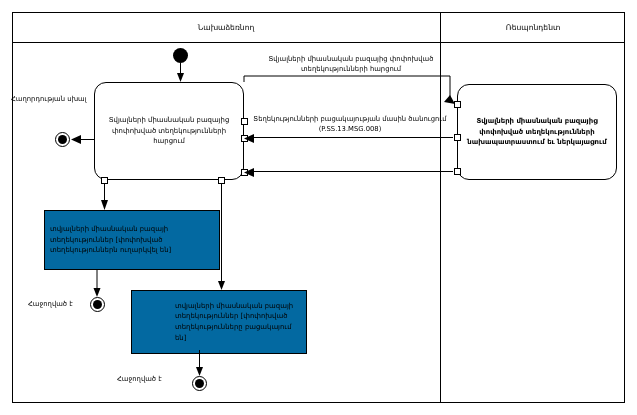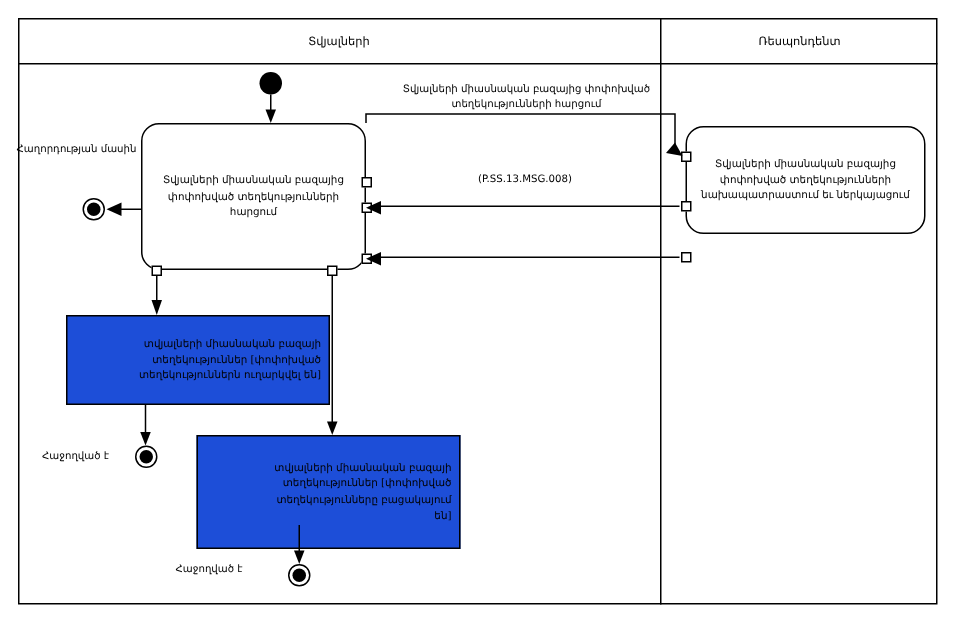--- a/index.html
+++ b/index.html
@@ -6,22 +6,22 @@
   body{font-family:"DejaVu Sans","Liberation Sans",sans-serif;}
   #canvas{position:relative;width:637px;height:415px;background:#ffffff;overflow:hidden;}
   .frame{position:absolute;border:1px solid #000;box-sizing:border-box;}
   .vline{position:absolute;background:#000;width:1px;}
   .hline{position:absolute;background:#000;height:1px;}
   .swimhdr{position:absolute;display:flex;align-items:center;justify-content:center;
            font-size:7.6px;color:#000;text-align:center;}
   .act{position:absolute;border:1px solid #000;border-radius:12px;background:#fff;
        display:flex;align-items:center;justify-content:center;text-align:center;
        font-size:6.9px;line-height:1.55;color:#000;box-sizing:border-box;padding:3px 6px;}
-  .objnode{position:absolute;border:1px solid #000;background:#1d4ed8;
-       display:flex;align-items:center;justify-content:center;text-align:right;
+  .objnode{position:absolute;border:1px solid #000;background:#0369a1;
+       display:flex;align-items:center;justify-content:center;text-align:left;
        font-size:6.9px;line-height:1.55;color:#000;box-sizing:border-box;padding:3px 5px;}
   .msg{position:absolute;text-align:center;font-size:6.8px;line-height:1.5;color:#000;}
   .edgelabel{position:absolute;font-size:6.8px;color:#000;white-space:nowrap;}
   .initial{position:absolute;width:15px;height:15px;border-radius:50%;background:#000;}
   .final{position:absolute;width:15px;height:15px;border-radius:50%;
          border:1.6px solid #000;background:#fff;box-sizing:border-box;}
   .final::after{content:"";position:absolute;left:2px;top:2px;right:2px;bottom:2px;
          border-radius:50%;background:#000;}
   .pin{position:absolute;width:7px;height:7px;border:1px solid #000;background:#fff;box-sizing:border-box;}
   svg.ar{position:absolute;overflow:visible;}
@@ -31,38 +31,38 @@
 
 <div id="canvas">
 
   <div class="frame" style="left:12px;top:12px;width:613px;height:391px;"></div>
 
   <div class="hline" style="left:12px;top:42px;width:613px;"></div>
 
   <div class="vline" style="left:440px;top:12px;height:391px;"></div>
 
   <div class="swimhdr" style="left:12px;top:12px;width:428px;height:30px;">
-    <span>Տվյալների</span>
+    <span>Նախաձեռնող</span>
   </div>
   <div class="swimhdr" style="left:441px;top:12px;width:184px;height:30px;">
     <span>Ռեսպոնդենտ</span>
   </div>
 
   <div class="initial" style="left:173px;top:48px;"></div>
 
   <svg class="ar" style="left:0;top:0;width:637px;height:415px;">
     <line x1="180.5" y1="63" x2="180.5" y2="76" stroke="#000" stroke-width="1"></line>
     <polygon points="180.5,82 177,73 184,73" fill="#000"></polygon>
   </svg>
 
   <div class="act" style="left:94px;top:82px;width:150px;height:98px;">
     <span>Տվյալների միասնական բազայից փոփոխված տեղեկությունների հարցում</span>
   </div>
 
-  <div class="act" style="left:457px;top:84px;width:160px;height:72px;">
+  <div class="act" style="left:457px;top:84px;width:160px;height:96px;font-weight:bold;">
     <span>Տվյալների միասնական բազայից փոփոխված տեղեկությունների նախապատրաստում եւ ներկայացում</span>
   </div>
 
   <div class="pin" style="left:240.5px;top:118px;"></div>
   <div class="pin" style="left:240.5px;top:135px;"></div>
   <div class="pin" style="left:240.5px;top:169px;"></div>
 
   <div class="pin" style="left:101px;top:177px;"></div>
   <div class="pin" style="left:218px;top:177px;"></div>
 
@@ -76,57 +76,58 @@
   </svg>
   <div class="msg" style="left:245px;top:54px;width:212px;">
     <div>Տվյալների միասնական բազայից փոփոխված տեղեկությունների հարցում</div>
   </div>
 
   <svg class="ar" style="left:0;top:0;width:637px;height:415px;">
     <polyline points="453,137.5 252,137.5 252,138.5" fill="none" stroke="#000" stroke-width="1"></polyline>
     <polygon points="244,138.5 254,134 254,143" fill="#000"></polygon>
   </svg>
   <div class="msg" style="left:240px;top:114px;width:220px;">
+    <div>Տեղեկությունների բացակայության մասին ծանուցում</div>
     <div>(P.SS.13.MSG.008)</div>
   </div>
 
   <svg class="ar" style="left:0;top:0;width:637px;height:415px;">
     <polyline points="453,171.5 252,171.5 252,172.5" fill="none" stroke="#000" stroke-width="1"></polyline>
     <polygon points="244,172.5 254,168 254,177" fill="#000"></polygon>
   </svg>
   <div class="msg" style="left:248px;top:174px;width:208px;">
   </div>
 
   <svg class="ar" style="left:0;top:0;width:637px;height:415px;">
     <line x1="94" y1="139.5" x2="78" y2="139.5" stroke="#000" stroke-width="1"></line>
     <polygon points="71,139.5 81,135 81,144" fill="#000"></polygon>
   </svg>
   <div class="final" style="left:55px;top:132px;"></div>
-  <div class="edgelabel" style="left:11px;top:95px;">Հաղորդության մասին</div>
+  <div class="edgelabel" style="left:11px;top:95px;">Հաղորդության սխալ</div>
 
   <svg class="ar" style="left:0;top:0;width:637px;height:415px;">
     <line x1="104.5" y1="184" x2="104.5" y2="203" stroke="#000" stroke-width="1"></line>
     <polygon points="104.5,210 101,200 108,200" fill="#000"></polygon>
   </svg>
   <div class="objnode" style="left:44px;top:210px;width:176px;height:60px;">
     <span>տվյալների միասնական բազայի տեղեկություններ [փոփոխված տեղեկություններն ուղարկվել են]</span>
   </div>
 
   <svg class="ar" style="left:0;top:0;width:637px;height:415px;">
     <polyline points="97,270 97,288 97,290" fill="none" stroke="#000" stroke-width="1"></polyline>
     <polygon points="97,297 93.5,288 100.5,288" fill="#000"></polygon>
   </svg>
   <div class="final" style="left:89.5px;top:297px;"></div>
   <div class="edgelabel" style="left:28px;top:300px;">Հաջողված է</div>
 
   <svg class="ar" style="left:0;top:0;width:637px;height:415px;">
     <line x1="221.5" y1="184" x2="221.5" y2="283" stroke="#000" stroke-width="1"></line>
     <polygon points="221.5,290 218,281 225,281" fill="#000"></polygon>
   </svg>
-  <div class="objnode" style="left:131px;top:290px;width:176px;height:76px;padding-left:43px;">
+  <div class="objnode" style="left:131px;top:290px;width:176px;height:64px;padding-left:43px;">
     <span>տվյալների միասնական բազայի տեղեկություններ [փոփոխված տեղեկությունները բացակայում են]</span>
   </div>
 
   <svg class="ar" style="left:0;top:0;width:637px;height:415px;">
     <line x1="199.5" y1="350" x2="199.5" y2="369" stroke="#000" stroke-width="1"></line>
     <polygon points="199.5,376 196,367 203,367" fill="#000"></polygon>
   </svg>
   <div class="final" style="left:192px;top:376px;"></div>
   <div class="edgelabel" style="left:117px;top:375px;">Հաջողված է</div>
 

